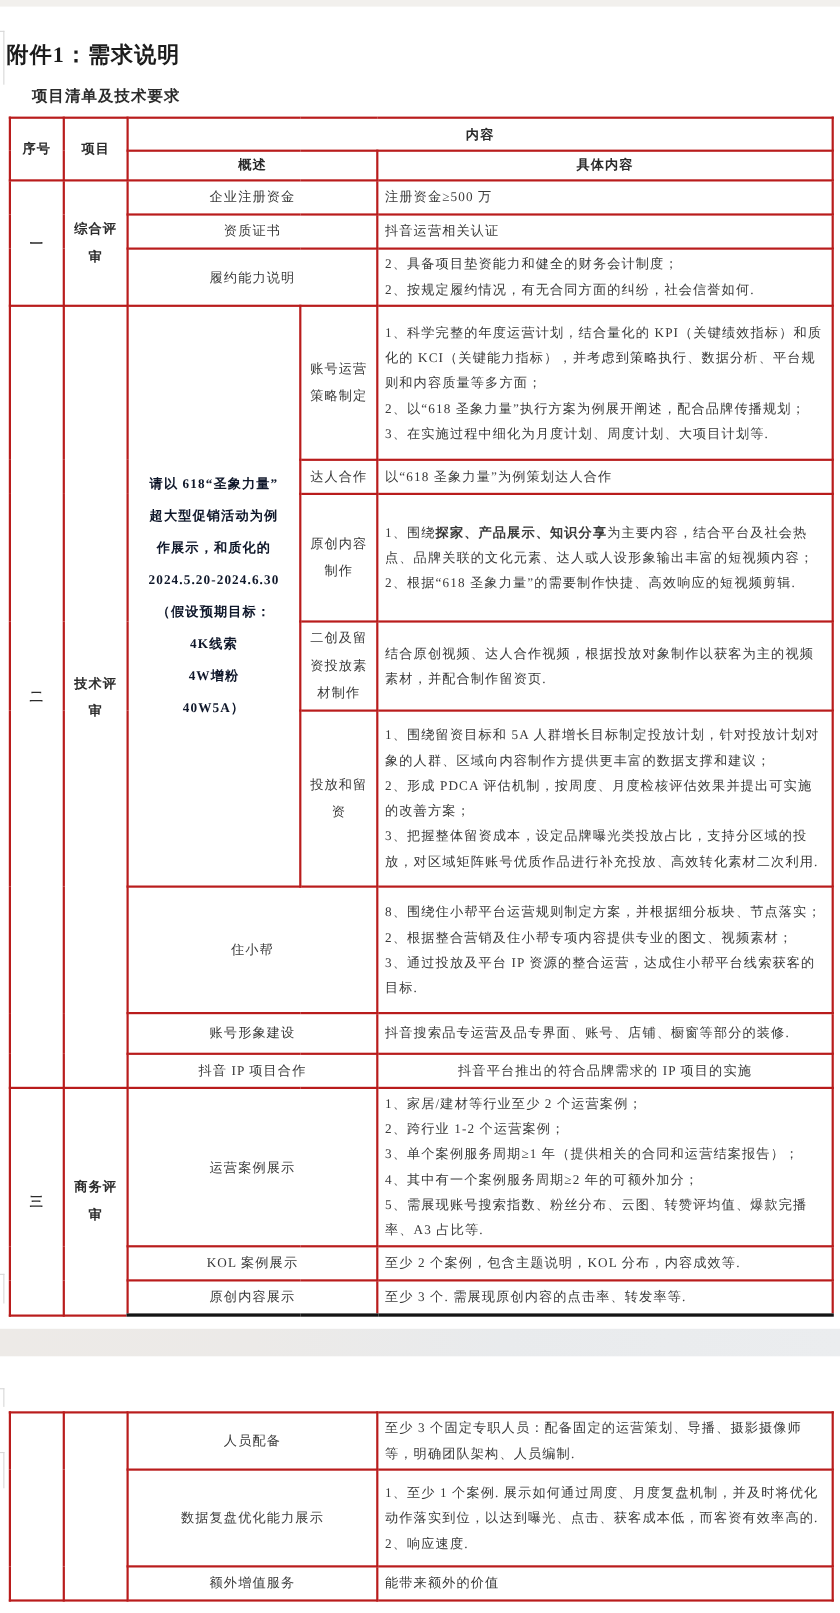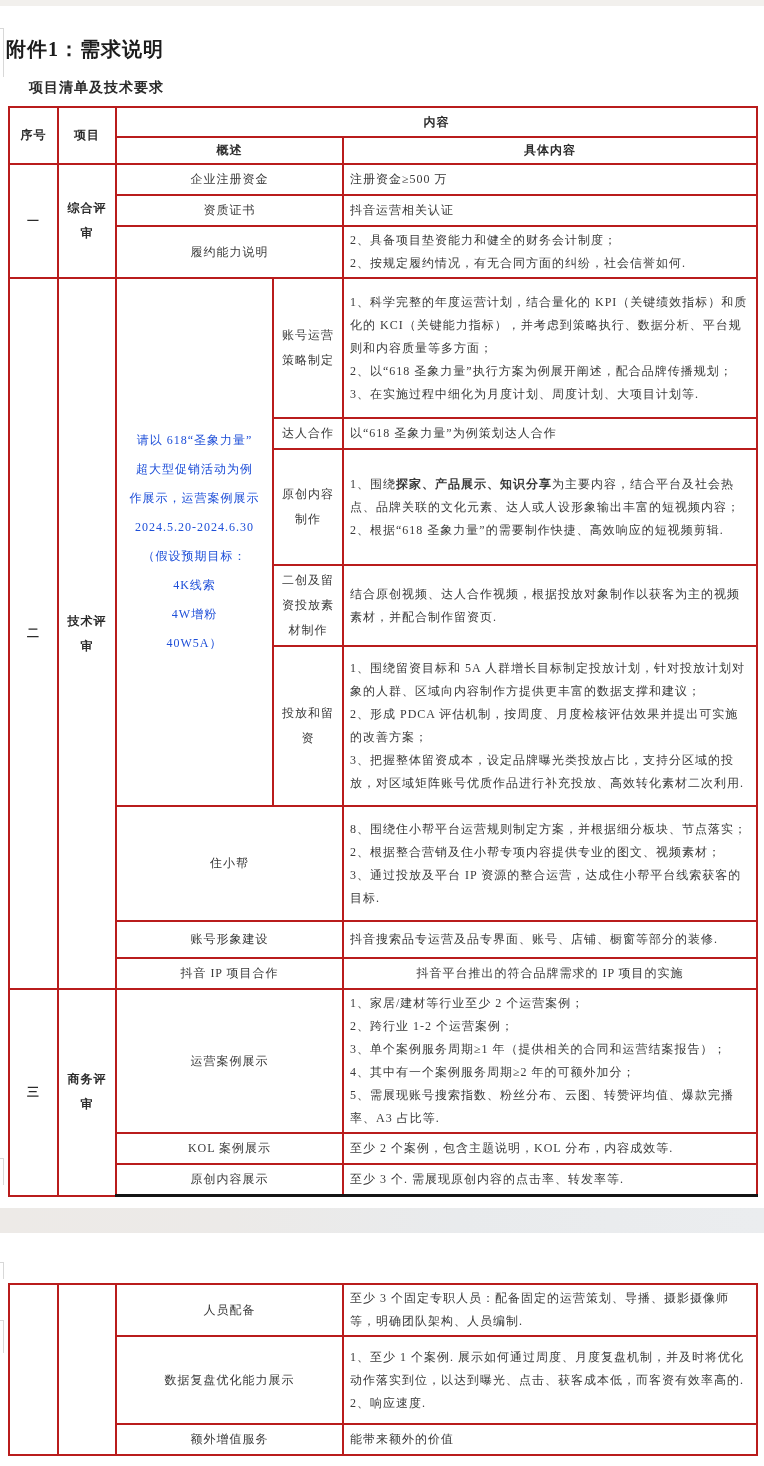--- a/index.html
+++ b/index.html
@@ -22,21 +22,21 @@
   #table2{top:1283px;}
 
   td.hdr{text-align:center;font-weight:bold;font-size:13px;color:#2b2b2b;}
   td.seq{text-align:center;font-weight:bold;font-size:14px;color:#2b2b2b;}
   td.proj{text-align:center;font-weight:bold;font-size:13px;line-height:25px;color:#2b2b2b;padding:2px 5px;}
   td.lab{text-align:center;font-size:12px;line-height:25px;padding:2px 4px;}
   td.det{padding:2px 9px;}
   td.det .p{line-height:23px;text-align:left;}
   td.det.ctr{text-align:center;}
   td.example{
-    text-align:center;font-weight:normal;font-size:13.5px;color:#1d4ed8;
+    text-align:center;font-weight:bold;font-size:13.5px;color:#0f172a;
     line-height:29px;padding:2px 4px;letter-spacing:0.5px;
   }
   tr.thick-bottom td{border-bottom:3px solid #141414;}
   .t2 .p{line-height:21px;}
   .bold-inline{font-weight:bold;margin-top:24px;}
 
   .page-band{
     position:absolute;left:0;top:1208px;width:764px;height:25px;
     background:linear-gradient(90deg,#edeae7 0%,#eceae8 30%,#e9ebed 60%,#ebedef 100%);
   }
@@ -94,21 +94,21 @@
       <div class="p">2、按规定履约情况，有无合同方面的纠纷，社会信誉如何.</div>
     </td>
   </tr>
 
   <tr style="height:140px">
     <td class="seq" rowspan="8">二</td>
     <td class="proj" rowspan="8">技术评审</td>
     <td class="example" rowspan="5">
       <div>请以 618“圣象力量”</div>
       <div>超大型促销活动为例</div>
-      <div>作展示，运营案例展示</div>
+      <div>作展示，和质化的</div>
       <div>2024.5.20-2024.6.30</div>
       <div>（假设预期目标：</div>
       <div>4K线索</div>
       <div>4W增粉</div>
       <div>40W5A）</div>
     </td>
     <td class="lab">账号运营策略制定</td>
     <td class="det">
       <div class="p">1、科学完整的年度运营计划，结合量化的 KPI（关键绩效指标）和质化的 KCI（关键能力指标），并考虑到策略执行、数据分析、平台规则和内容质量等多方面；</div>
       <div class="p">2、以“618 圣象力量”执行方案为例展开阐述，配合品牌传播规划；</div>

